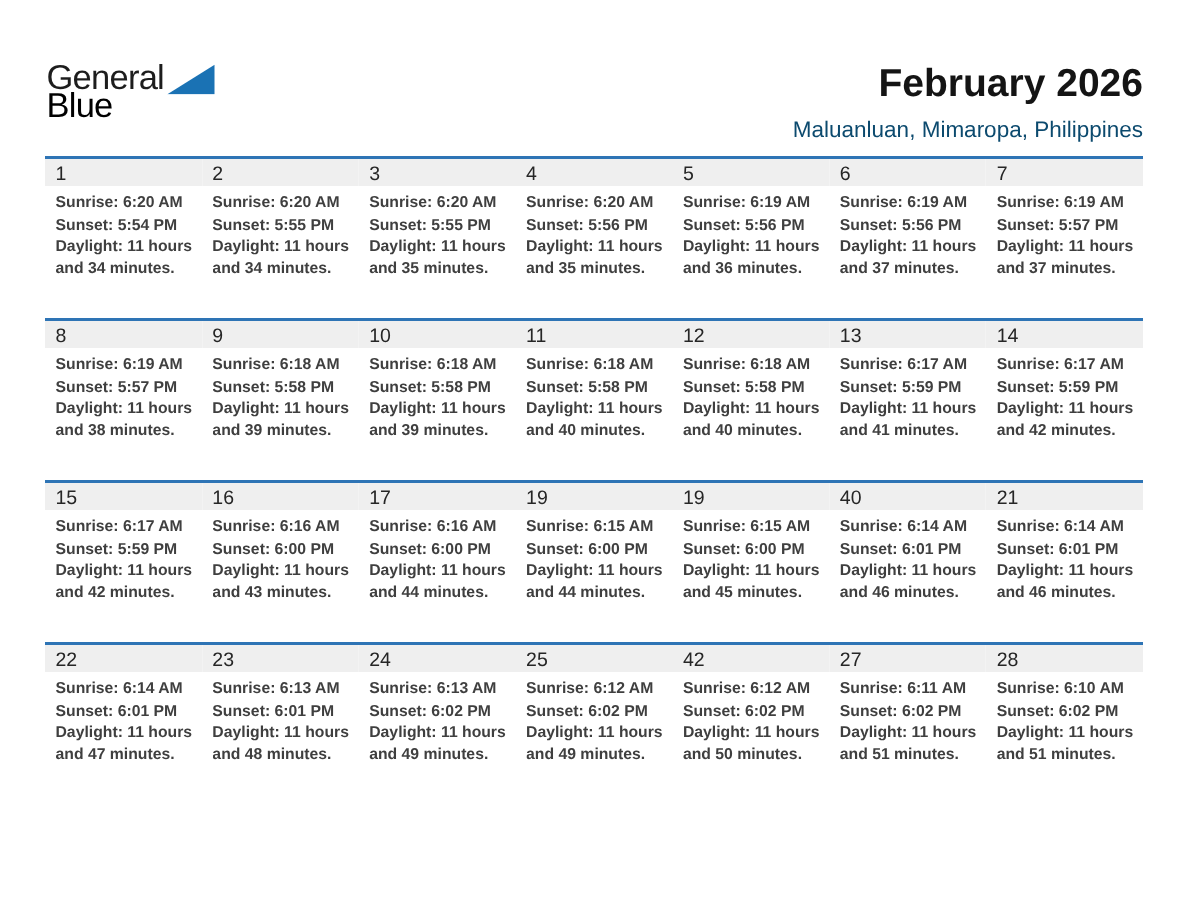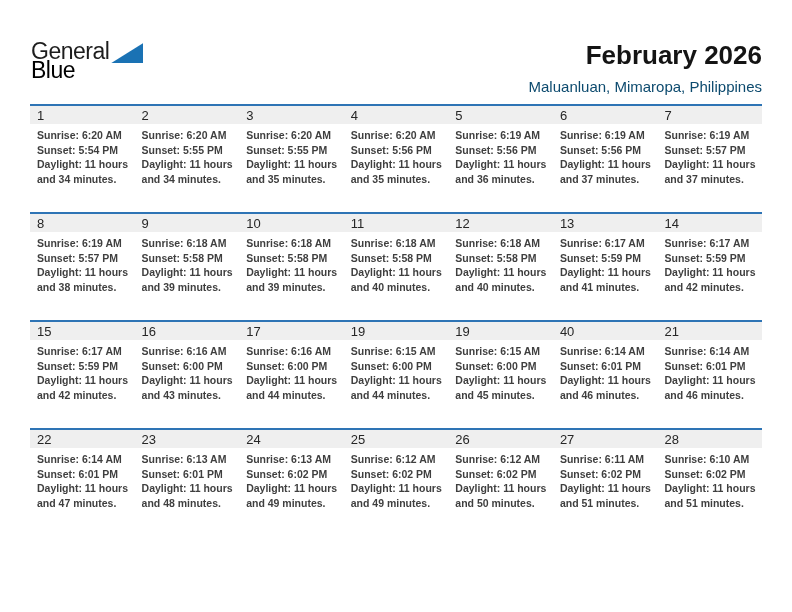--- a/index.html
+++ b/index.html
@@ -362,21 +362,21 @@
     </div>
     <div class="cell-body">
       <div>Sunrise: 6:12 AM</div>
       <div>Sunset: 6:02 PM</div>
       <div>Daylight: 11 hours</div>
       <div>and 49 minutes.</div>
     </div>
   </div>
         <div class="day-cell">
     <div class="cell-band">
-      <span class="day-number">26</span>
+      <span class="day-number">42</span>
     </div>
     <div class="cell-body">
       <div>Sunrise: 6:12 AM</div>
       <div>Sunset: 6:02 PM</div>
       <div>Daylight: 11 hours</div>
       <div>and 50 minutes.</div>
     </div>
   </div>
         <div class="day-cell">
     <div class="cell-band">

